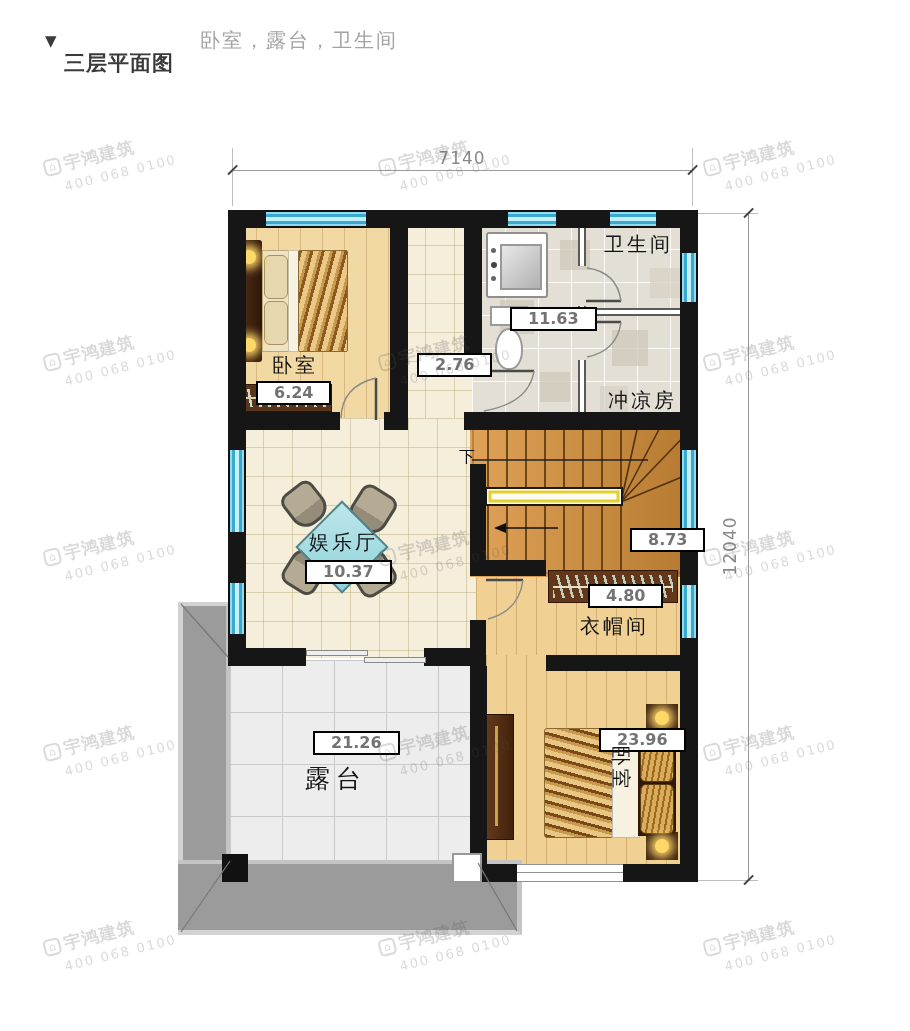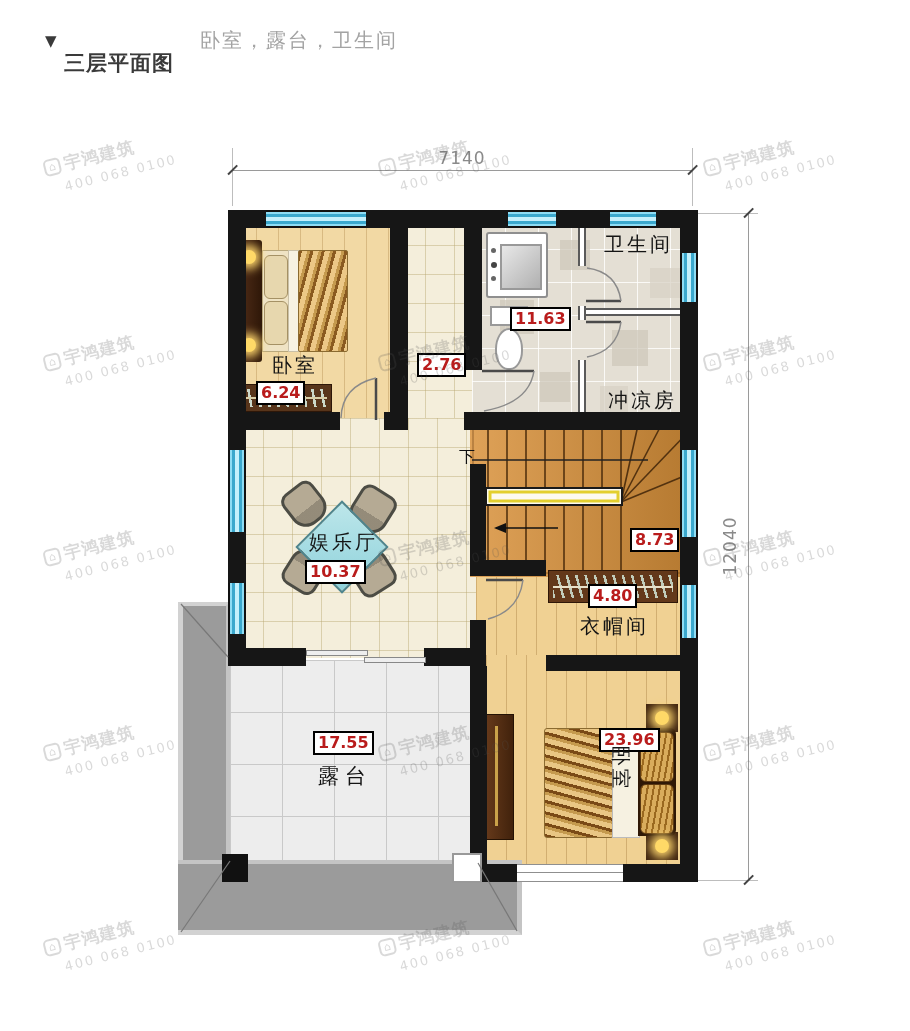--- a/index.html
+++ b/index.html
@@ -29,21 +29,21 @@
   
   .furn{z-index:3;}
   .fix{z-index:4;}
   .lamp{z-index:4;border-radius:50%;background:#ffd967;box-shadow:0 0 10px 5px rgba(255,215,110,.95);}
   .tiger{background:repeating-linear-gradient(105deg,#8a5a20 0 3px,#ecc887 3px 8px,#c59a4e 8px 11px);}
   .tiger2{background:repeating-linear-gradient(15deg,#7a4a16 0 3px,#e9c684 3px 8px,#c59a4e 8px 11px);}
   .chair{background:#b5aa94;border:3px solid #4c4c44;border-radius:10px 10px 16px 16px;box-sizing:border-box;
          background-image:linear-gradient(transparent 62%,rgba(0,0,0,.18) 62%);}
   
   .room-name{z-index:7;color:#141414;font-size:20px;letter-spacing:3px;white-space:nowrap;}
-  .area-box{z-index:7;border:2px solid #000;background:#fff;color:#b91c1c;font-weight:bold;font-size:16px;line-height:1.25;padding:0 3px;white-space:nowrap;}
+  .area-box{z-index:7;border:2px solid #000;background:#fff;color:#737373;font-weight:bold;font-size:16px;line-height:1.25;padding:0 16px;white-space:nowrap;}
   .small-lbl{z-index:7;color:#111;font-size:16px;}
   
   .dim{z-index:7;background:#9a9a9a;}
   .dim-ext{z-index:7;background:#bdbdbd;}
   .dim-tick{z-index:7;background:#444;width:13px;height:1.6px;transform:rotate(-45deg);}
   .dim-txt{z-index:7;color:#8a8a8a;font-size:17px;letter-spacing:1px;text-align:center;}
   
   .wm{z-index:8;width:160px;transform:rotate(-14deg);color:rgba(80,80,80,.22);white-space:nowrap;pointer-events:none;}
   .wm-logo{display:inline-block;border:2px solid rgba(80,80,80,.22);border-radius:5px;font-size:11px;padding:0 3px;vertical-align:2px;margin-right:4px;}
   .wm-brand{font-size:17px;font-weight:bold;letter-spacing:1px;}
@@ -229,22 +229,22 @@
 <div class="abs area-box" style="left:417px;top:353px;">2.76</div>
 <div class="abs area-box" style="left:510px;top:307px;">11.63</div>
 <div class="abs room-name" style="left:604px;top:231px;">卫生间</div>
 <div class="abs room-name" style="left:608px;top:387px;">冲凉房</div>
 <div class="abs small-lbl" style="left:459px;top:447px;">下</div>
 <div class="abs area-box" style="left:630px;top:528px;">8.73</div>
 <div class="abs room-name" style="left:309px;top:529px;">娱乐厅</div>
 <div class="abs area-box" style="left:305px;top:560px;">10.37</div>
 <div class="abs area-box" style="left:588px;top:584px;">4.80</div>
 <div class="abs room-name" style="left:580px;top:613px;">衣帽间</div>
-<div class="abs area-box" style="left:313px;top:731px;">17.55</div>
-<div class="abs room-name" style="left:318px;top:762px;font-size:21px;letter-spacing:6px;font-family:Liberation Mono, monospace;">露台</div>
+<div class="abs area-box" style="left:313px;top:731px;">21.26</div>
+<div class="abs room-name" style="left:305px;top:762px;font-size:25px;letter-spacing:6px;font-family:Liberation Mono, monospace;">露台</div>
 <div class="abs area-box" style="left:599px;top:728px;">23.96</div>
 <div class="abs room-name" style="left:596px;top:756px;width:48px;transform:rotate(90deg);">卧室</div>
 
 <div class="abs dim-ext" style="left:232px;top:148px;width:1px;height:58px;"></div>
 <div class="abs dim-ext" style="left:692px;top:148px;width:1px;height:58px;"></div>
 <div class="abs dim" style="left:232px;top:170px;width:461px;height:1px;"></div>
 <div class="abs dim-tick" style="left:226px;top:169px;"></div>
 <div class="abs dim-tick" style="left:686px;top:169px;"></div>
 <div class="abs dim-txt" style="left:232px;top:148px;width:460px;">7140</div>
 

